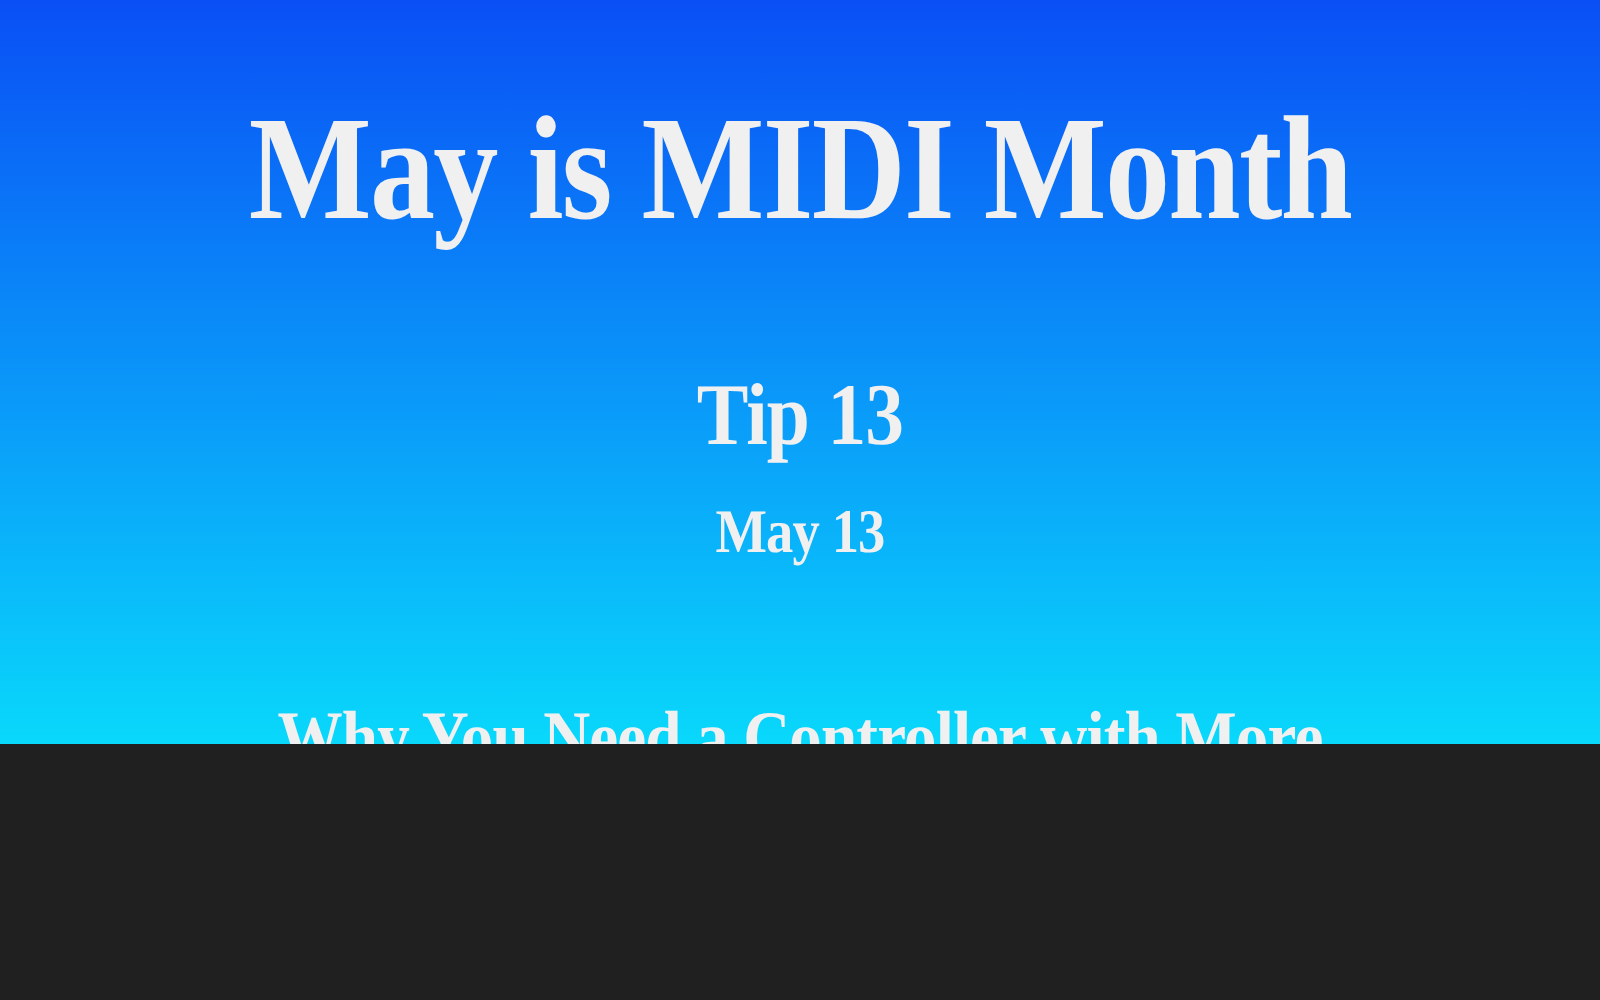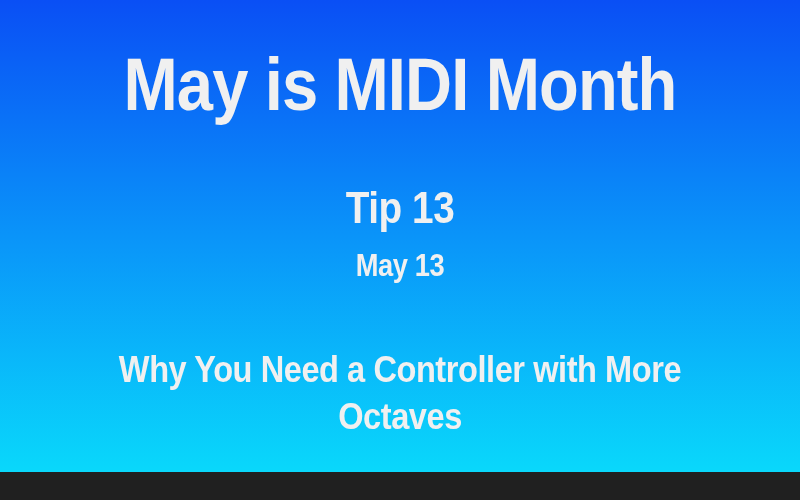--- a/index.html
+++ b/index.html
@@ -5,25 +5,25 @@
 <style>
   html, body {
     margin: 0;
     padding: 0;
     background: #202020;
   }
 
   .card {
     position: relative;
     width: 800px;
-    height: 472px;
+    height: 372px;
     overflow: hidden;
     
     background: linear-gradient(180deg, #0a4ff5 0%, #0a94f9 50%, #09d8fb 100%);
-    font-family: Liberation Sans, sans-serif;
+    font-family: Liberation Serif, serif;
     -webkit-font-smoothing: antialiased;
   }
 
   .stack {
     position: absolute;
     left: 0;
     top: 0;
     width: 100%;
     height: 100%;
     display: flex;

